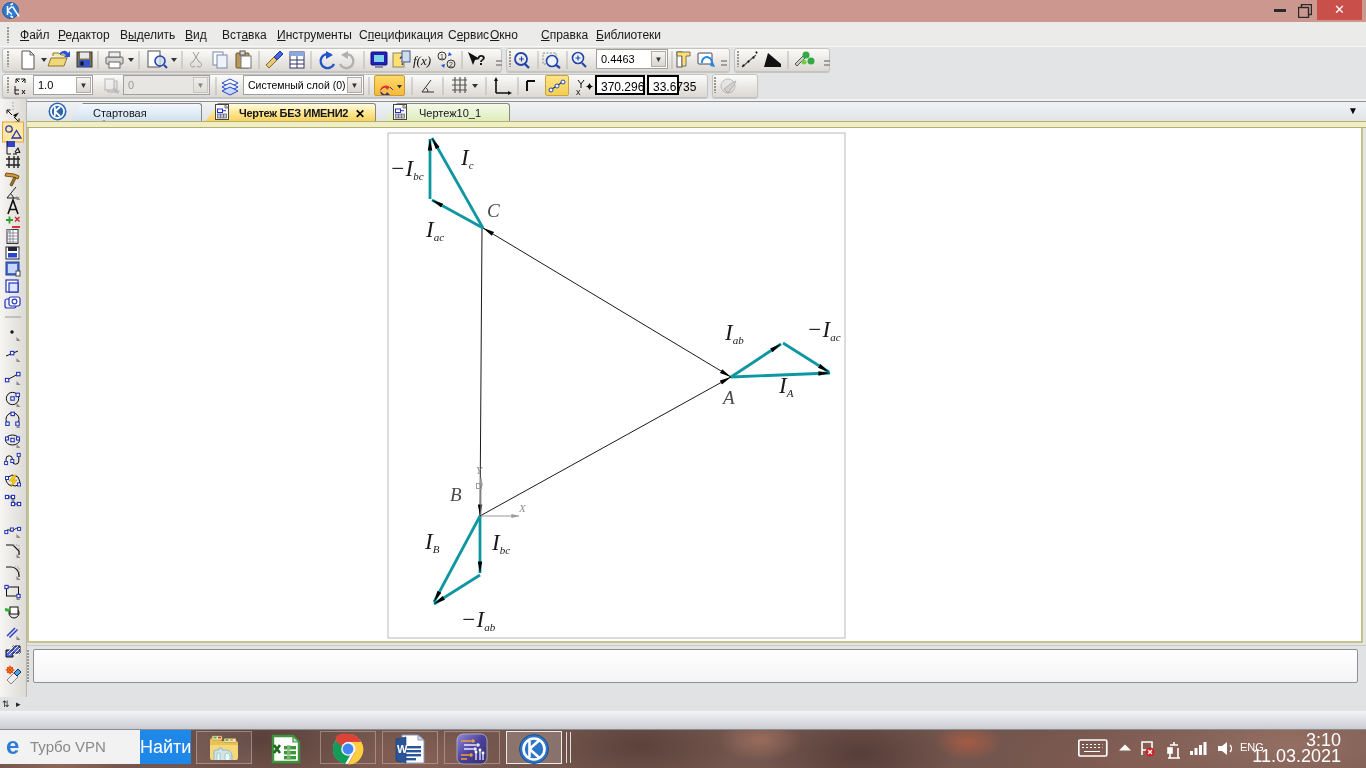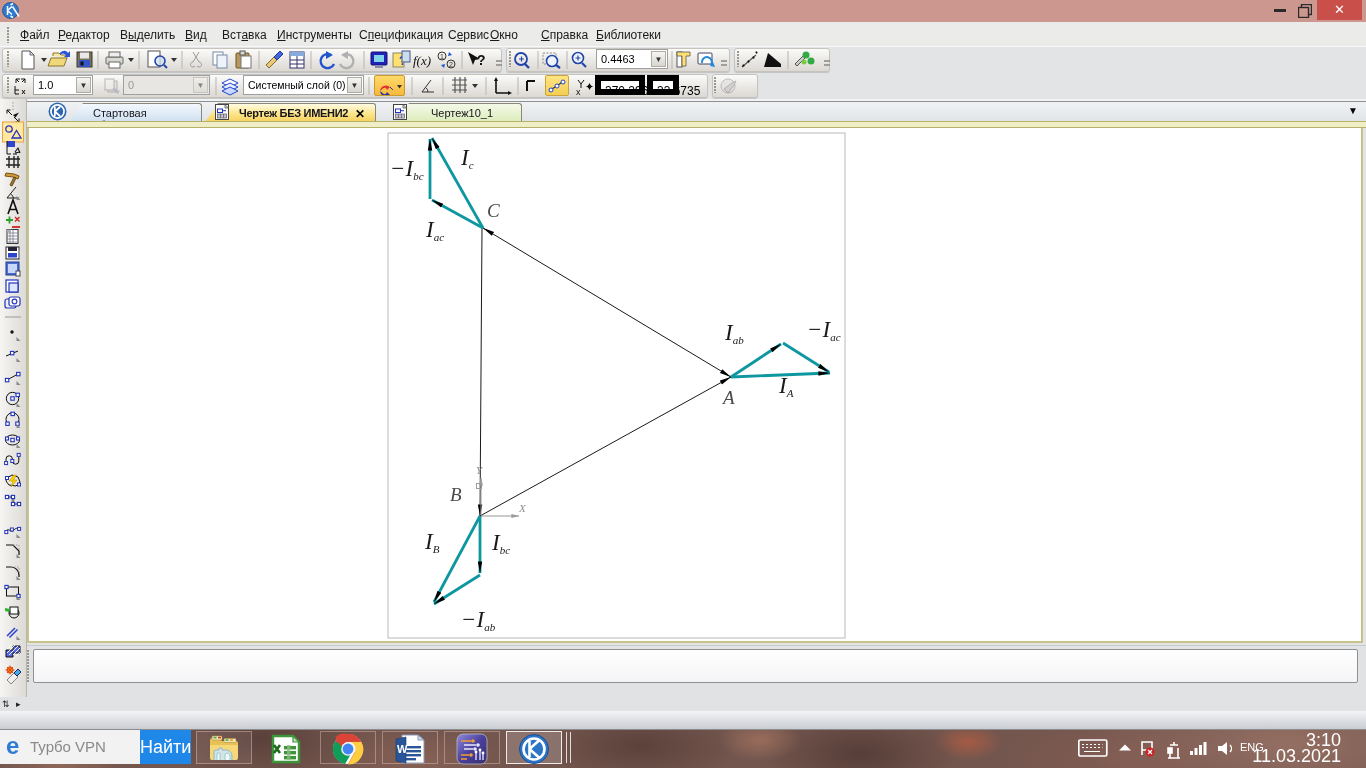--- a/index.html
+++ b/index.html
@@ -18,21 +18,21 @@
   #menubar .mi { position:absolute; top:6px; font-size:12px; color:#1a1a1a; }
 
   
   #toolrow1 { position:absolute; left:0; top:47px; width:1366px; height:26px; }
   #toolrow2 { position:absolute; left:0; top:73px; width:1366px; height:26px; }
   .tpanel { position:absolute; top:1px; height:24px; background:linear-gradient(#fbfbfa,#e8e6e2 60%,#dcd9d4); border:1px solid #c6c3bc; border-radius:3px; box-shadow:0 1px 1px rgba(0,0,0,0.15); }
   .grip { position:absolute; top:4px; width:3px; height:16px; background-image:radial-gradient(circle at 1px 1px, #9a978f 1px, transparent 1.2px); background-size:3px 3px; }
   .combo { position:absolute; top:2px; height:20px; background:#fff; border:1px solid #a0a0a0; font-size:11px; color:#000; padding:3px 0 0 4px; }
   .combo .cb { position:absolute; right:1px; top:1px; width:15px; height:16px; background:linear-gradient(#f6f5f3,#d8d5cf); border:1px solid #b0ada6; font-size:8px; color:#333; text-align:center; line-height:15px; }
   .combo.dis { background:#e8e6e2; color:#9a9a9a; }
-  .nfield { position:absolute; top:2px; height:20px; background:#fff; border:6px solid #000000; font-size:12px; color:#000; padding:3px 0 0 4px; }
+  .nfield { position:absolute; top:2px; height:20px; background:#fff; border:2px solid #000000; font-size:12px; color:#000; padding:3px 0 0 4px; }
 
   
   #tabrow { position:absolute; left:0; top:99px; width:1366px; height:24px; background:linear-gradient(#f2f4f6,#e0e3e6); }
   .tab { position:absolute; top:4px; height:19px; border:1px solid #8a8878; border-bottom:none; border-radius:0 3px 0 0; font-size:11px; color:#15151a; clip-path:polygon(0 100%, 13px 0, 100% 0, 100% 100%); }
   #strip { position:absolute; left:27px; top:121px; width:1339px; height:7px; background:#f0eec6; border-top:1px solid #b4b169; border-bottom:1px solid #b4b169; }
   #lefttb { position:absolute; left:0; top:99px; width:27px; height:598px; z-index:5; background:linear-gradient(90deg,#f6f5f3,#dcdad5); border-right:1px solid #b9b6af; }
   #canvasframe { position:absolute; left:27px; top:128px; width:1336px; height:515px; border-left:2px solid #c5c28a; border-right:2px solid #c5c28a; border-bottom:2px solid #c5c28a; background:#fff; }
 
   
   #propbar { position:absolute; left:0; top:645px; width:1366px; height:66px; background:#e0e2e4; border-top:1px solid #c8cacc; }
@@ -278,21 +278,21 @@
 
 <div id="tabrow">
   <div class="abs" style="left:27px;top:2px;width:1339px;height:1px;background:#909090"></div>
   <svg class="abs" style="left:48px;top:3px" width="19" height="19" viewBox="0 0 18 18">
     <circle cx="9" cy="9" r="8.5" fill="#2c66b0"></circle>
     <circle cx="9" cy="9" r="6.2" fill="none" stroke="#fff" stroke-width="1.6"></circle>
     <path d="M6.5 4.5 v9 M6.5 9 l5-4.5 M6.5 9 l5 4.5" stroke="#fff" stroke-width="1.6" fill="none"></path>
   </svg>
   <div class="tab" style="left:70px;width:132px;background:linear-gradient(#f3f8fd,#cfe0f0);padding:3px 0 0 22px;">Стартовая иблиотеки</div>
   <div class="tab" style="left:205px;width:171px;background:linear-gradient(#fffbe3,#fce489 55%,#f6cf5c);font-weight:bold;padding:3px 16px 0 33px;letter-spacing:-0.3px;">Чертеж БЕЗ ИМЕНИ2</div>
-  <div class="tab" style="left:396px;width:126px;background:linear-gradient(#f4f9e8,#dcecba);padding:3px 17px 0 34px;">Чертеж10_1</div>
+  <div class="tab" style="left:384px;width:126px;background:linear-gradient(#f4f9e8,#dcecba);padding:3px 17px 0 34px;">Чертеж10_1</div>
   <div class="abs" style="left:355px;top:8px;font-size:12px;font-weight:bold">✕</div>
   <svg class="abs" style="left:215px;top:5px" width="14" height="16">
       <rect x="0.5" y="0.5" width="13" height="15" fill="#fff" stroke="#444"></rect>
       <path d="M10 0.5 l3.5 3.5 h-3.5 z" fill="#dde" stroke="#444" stroke-width="0.7"></path>
       <rect x="2.5" y="5" width="5" height="3.5" fill="none" stroke="#2233cc"></rect>
       <path d="M7.5 6.7 h3.5" stroke="#2233cc"></path>
       <path d="M2.5 11 h9 M2.5 13 h9 M5.5 10 v4 M8.5 10 v4" stroke="#667" stroke-width="0.8"></path>
       <rect x="2.5" y="10" width="9" height="4" fill="none" stroke="#667" stroke-width="0.8"></rect>
     </svg>
   <svg class="abs" style="left:393px;top:5px" width="14" height="16">

